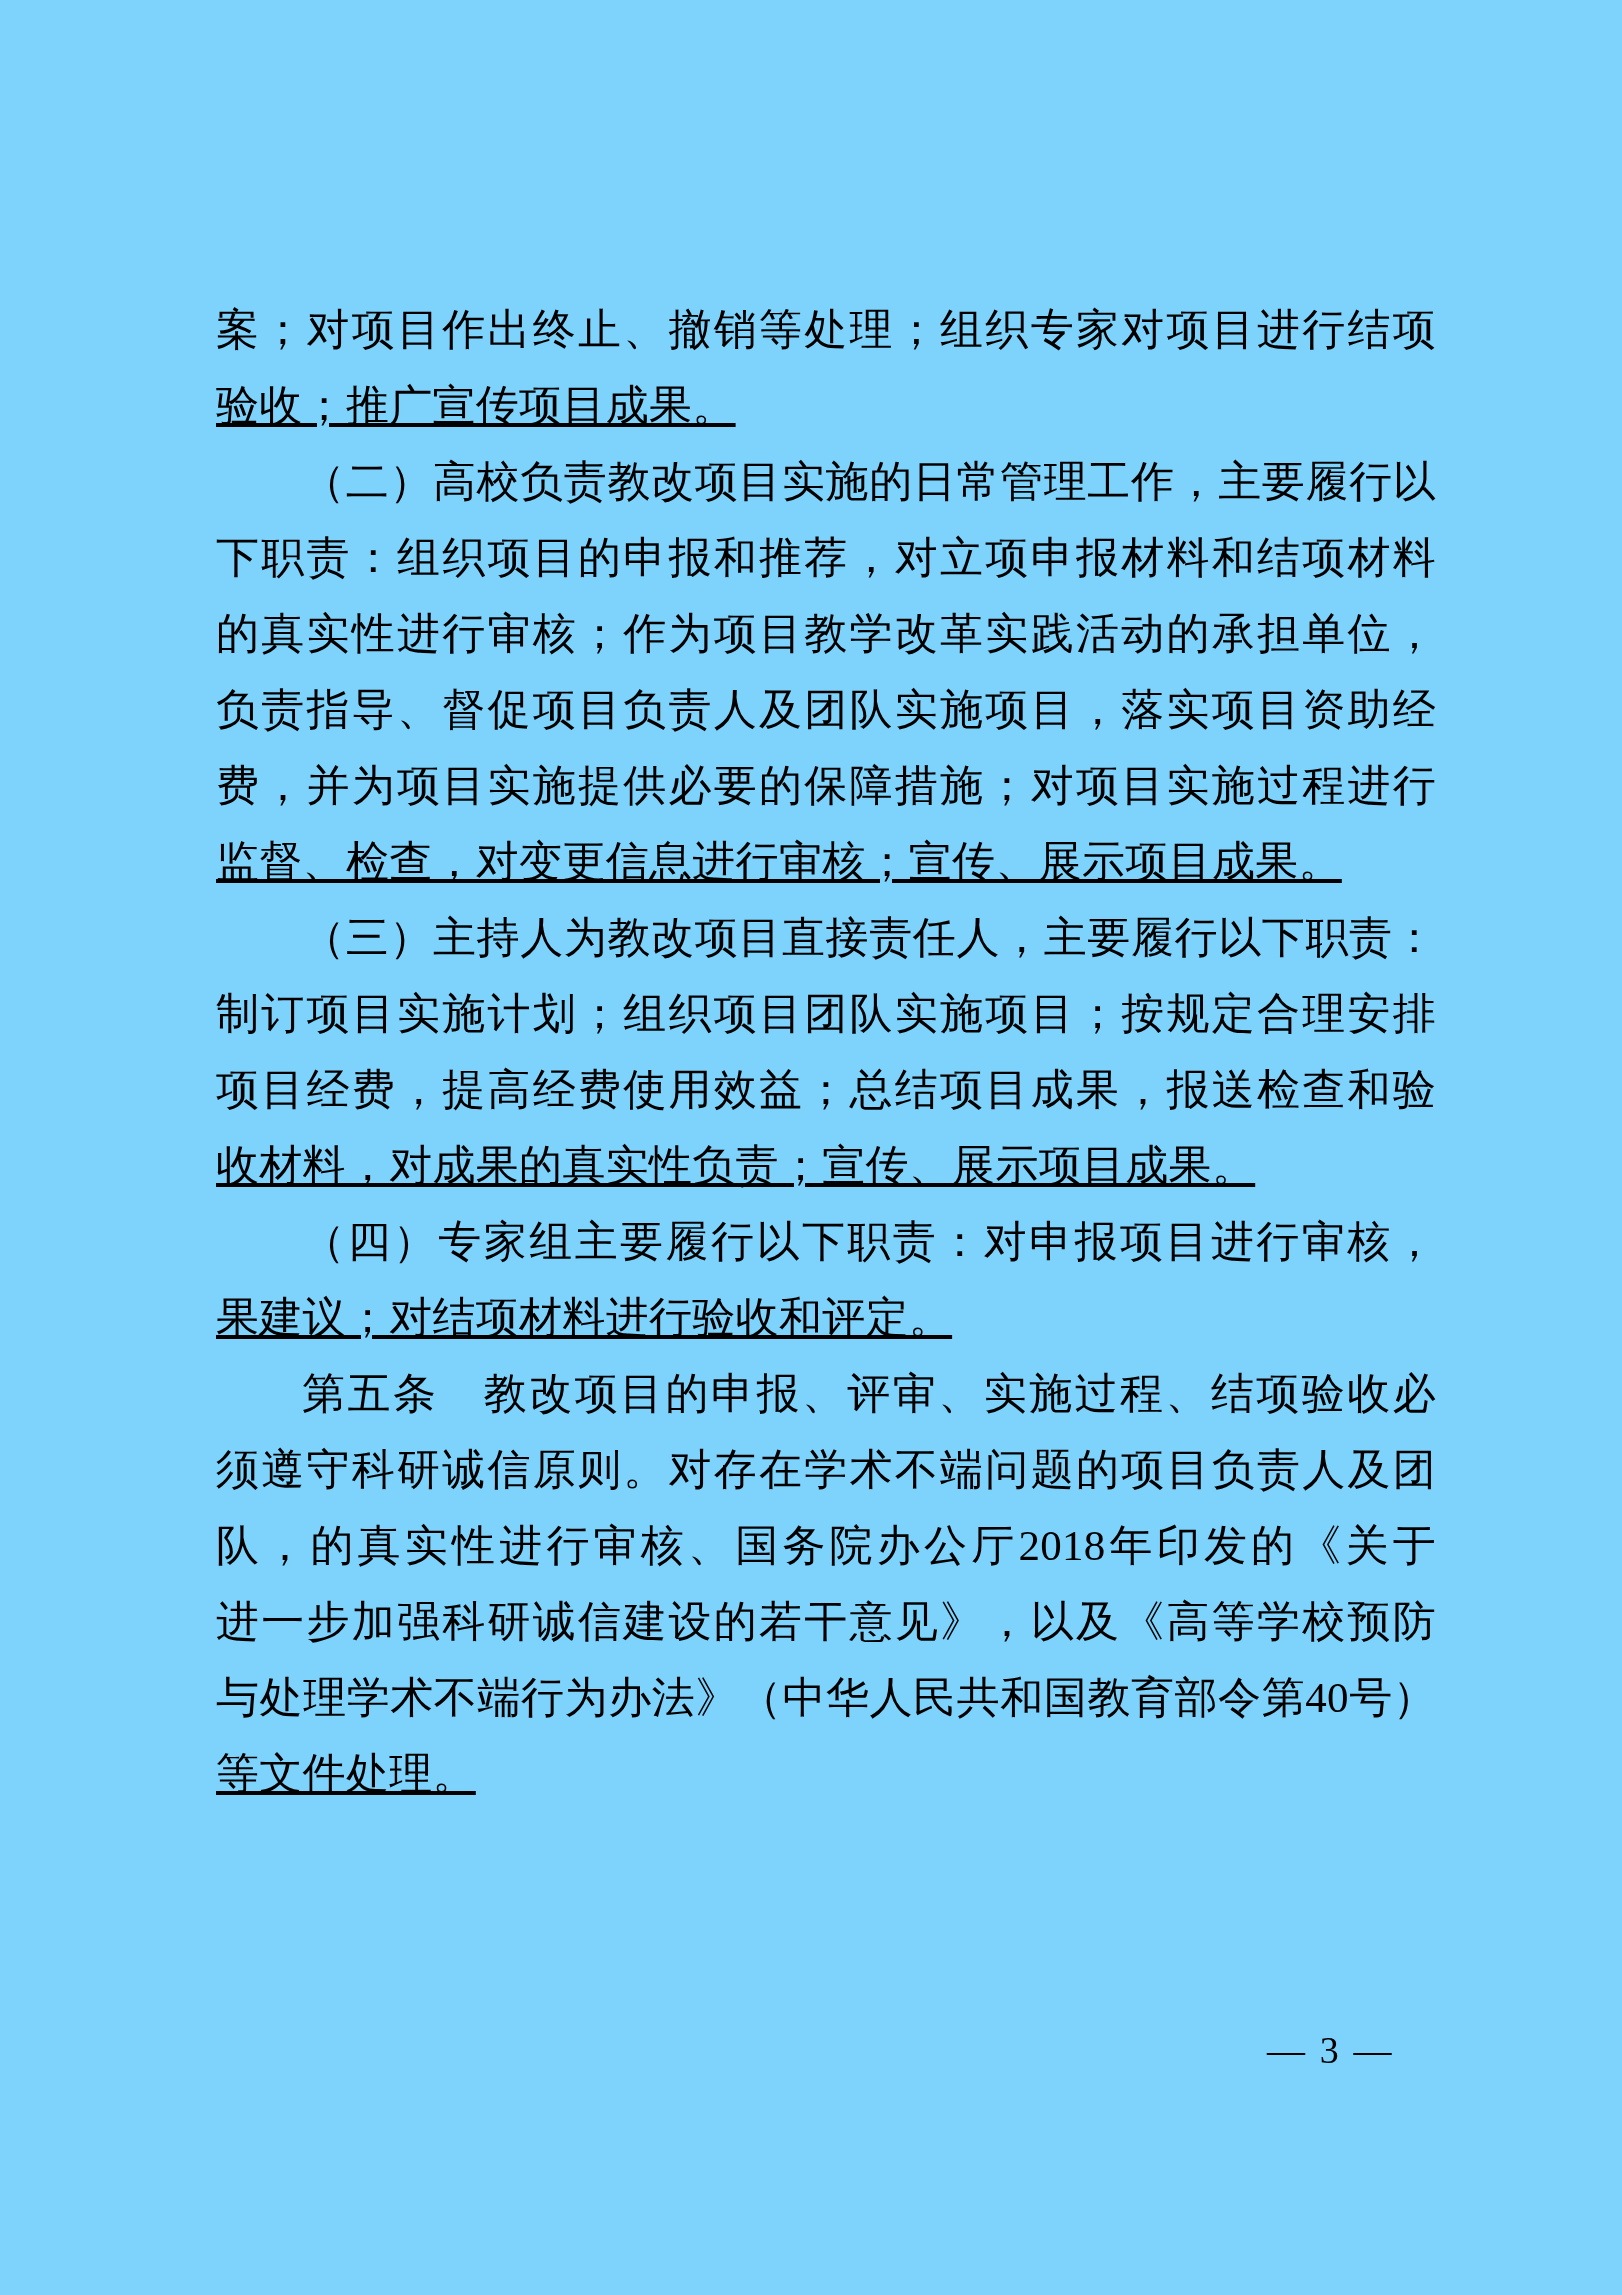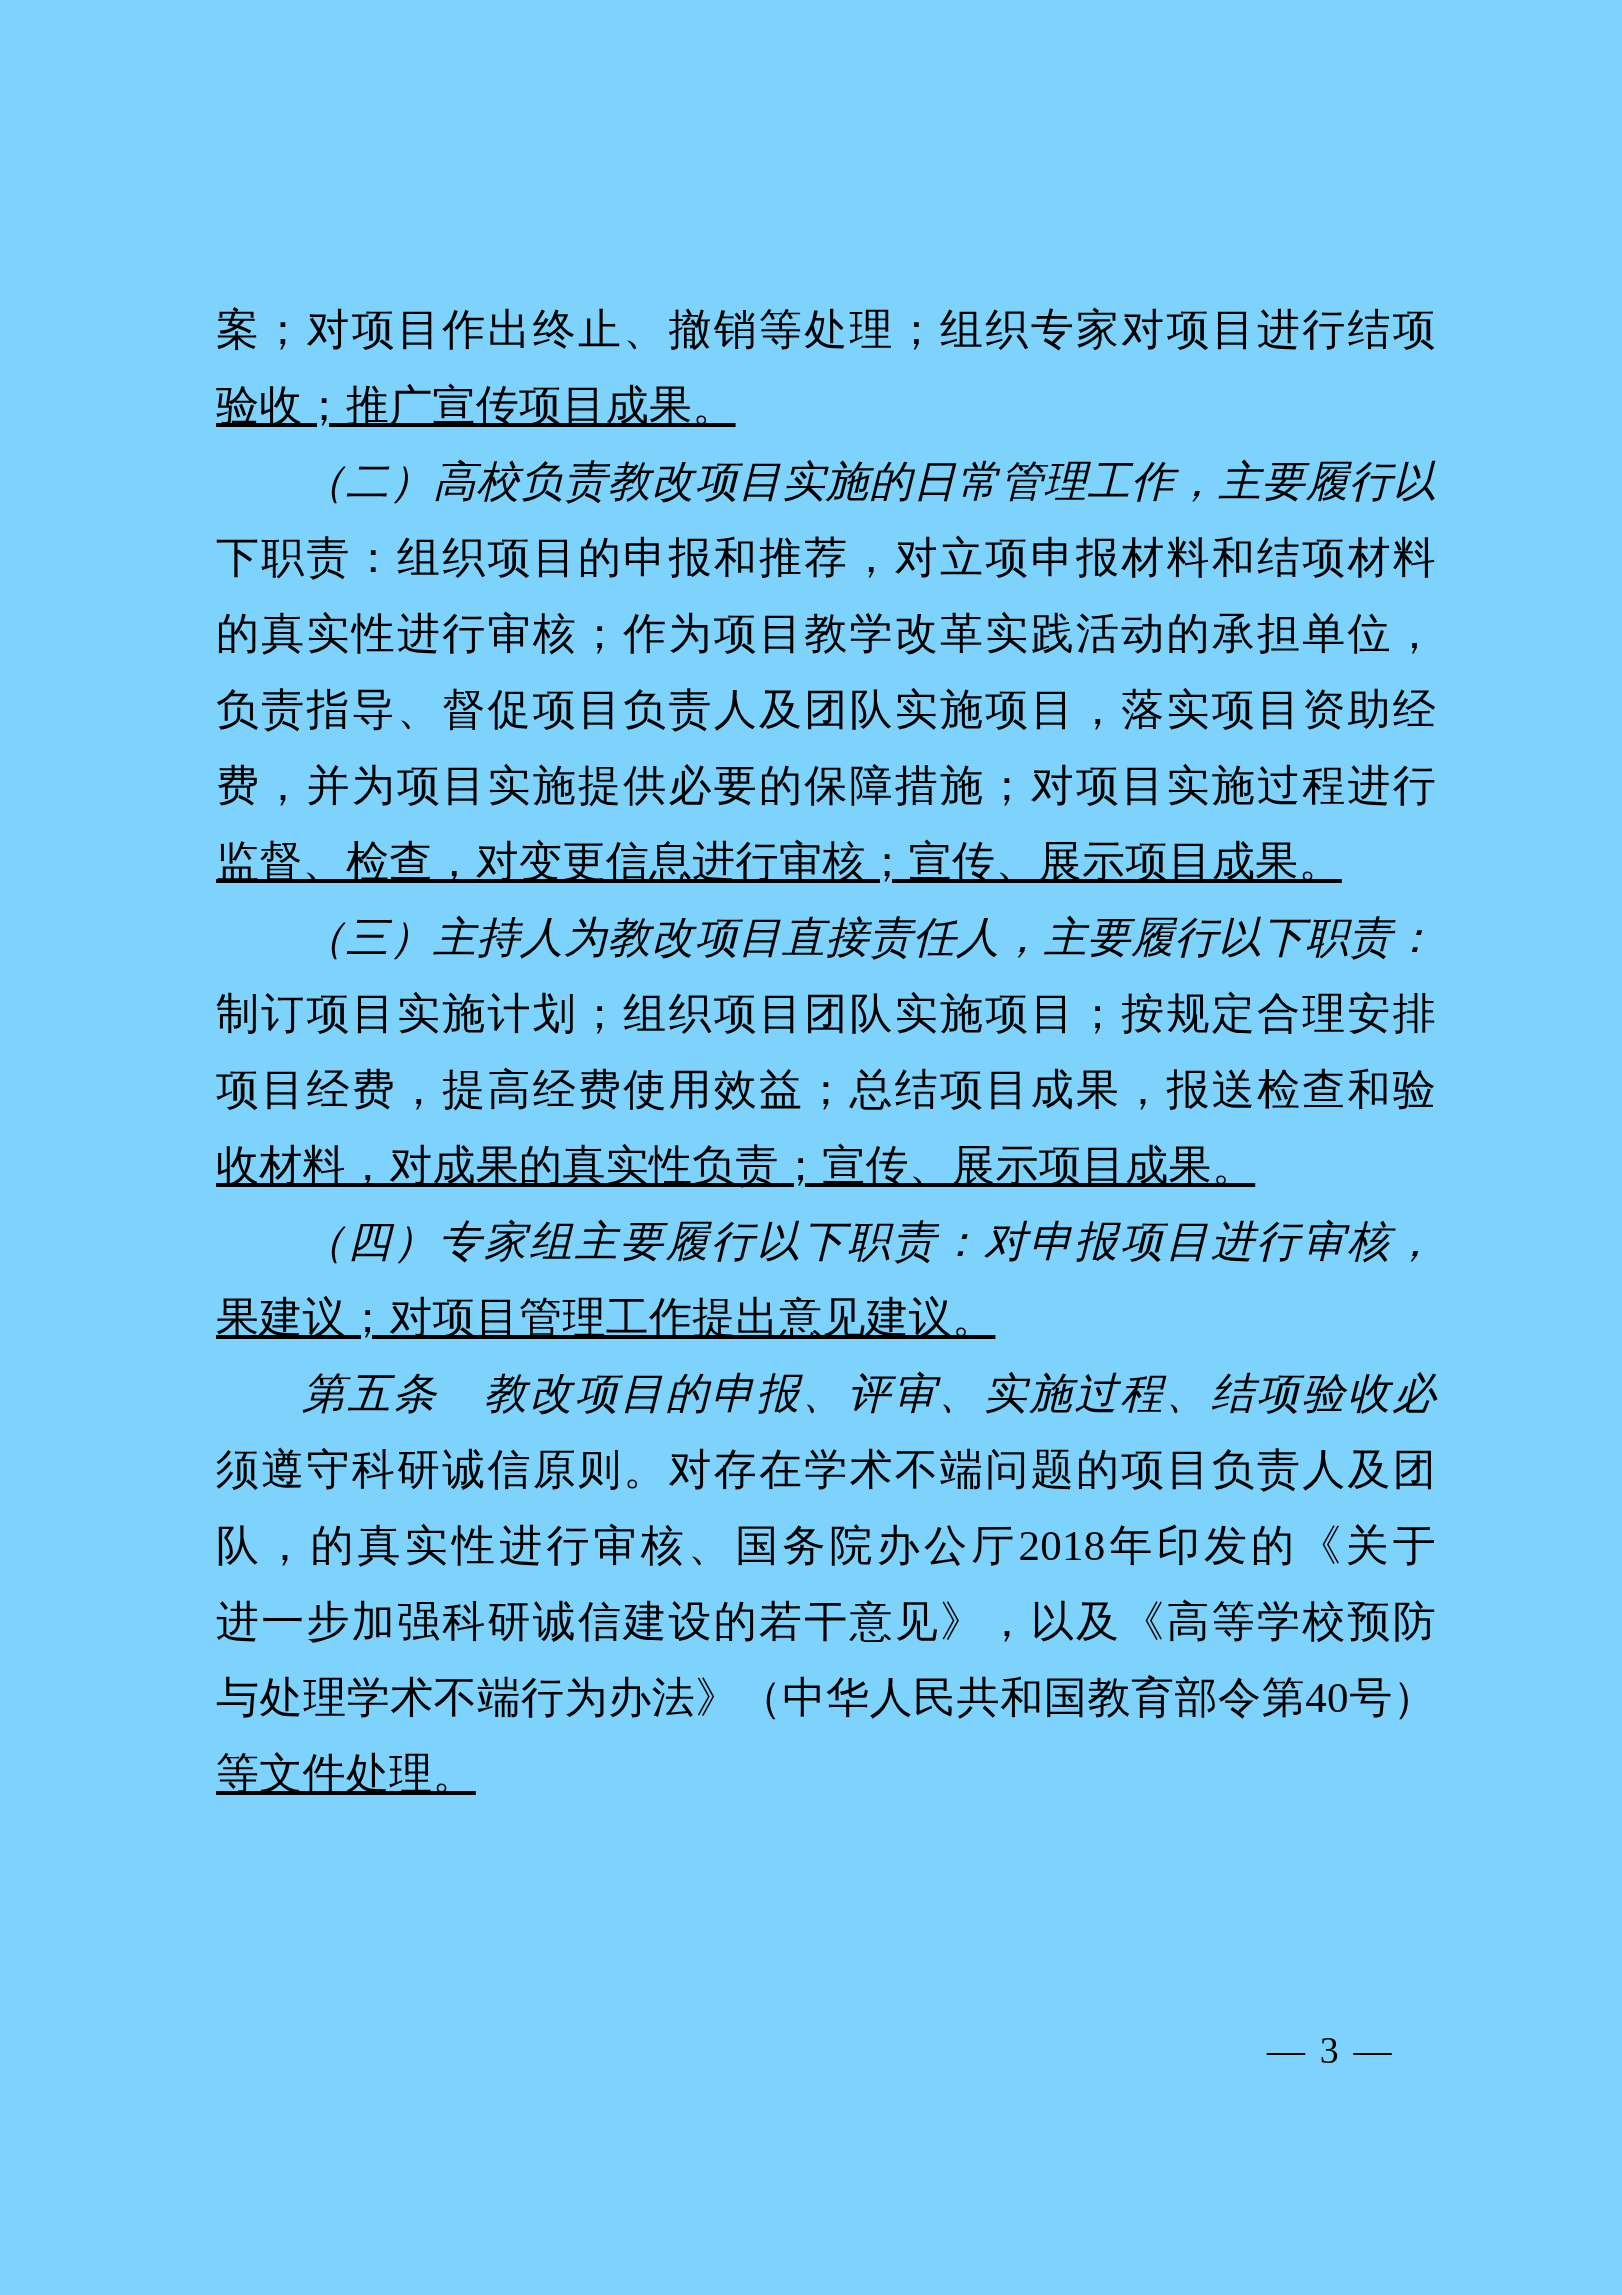--- a/index.html
+++ b/index.html
@@ -35,21 +35,20 @@
     letter-spacing: 0.3px;
     white-space: normal;
     overflow: visible;
   }
   .line.para-end {
     text-align-last: left;
     text-decoration: underline;
   }
   .line.first-indent {
     text-indent: 86px;
-    font-style: italic;
   }
   .footer {
     position: absolute;
     top: 2027px;
     right: 229px;
     font-size: 38px;
     line-height: 46px;
     letter-spacing: 2.6px;
     text-align: right;
   }
@@ -72,21 +71,21 @@
         <div class="line para-end">监督、检查，对变更信息进行审核；宣传、展示项目成果。</div>
       </div>
       <div class="paragraph">
         <div class="line first-indent">（三）主持人为教改项目直接责任人，主要履行以下职责：</div>
         <div class="line">制订项目实施计划；组织项目团队实施项目；按规定合理安排</div>
         <div class="line">项目经费，提高经费使用效益；总结项目成果，报送检查和验</div>
         <div class="line para-end">收材料，对成果的真实性负责；宣传、展示项目成果。</div>
       </div>
       <div class="paragraph">
         <div class="line first-indent">（四）专家组主要履行以下职责：对申报项目进行审核，</div>
-        <div class="line para-end">果建议；对项目管理工作提出意见建议。</div>
+        <div class="line para-end">果建议；对结项材料进行验收和评定。</div>
       </div>
       <div class="paragraph">
         <div class="line first-indent">第五条　教改项目的申报、评审、实施过程、结项验收必</div>
         <div class="line">须遵守科研诚信原则。对存在学术不端问题的项目负责人及团</div>
         <div class="line">队，的真实性进行审核、国务院办公厅2018年印发的《关于</div>
         <div class="line">进一步加强科研诚信建设的若干意见》，以及《高等学校预防</div>
         <div class="line">与处理学术不端行为办法》（中华人民共和国教育部令第40号）</div>
         <div class="line para-end">等文件处理。</div>
       </div>
     </div>

